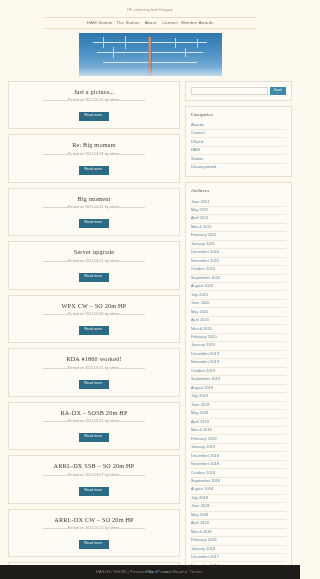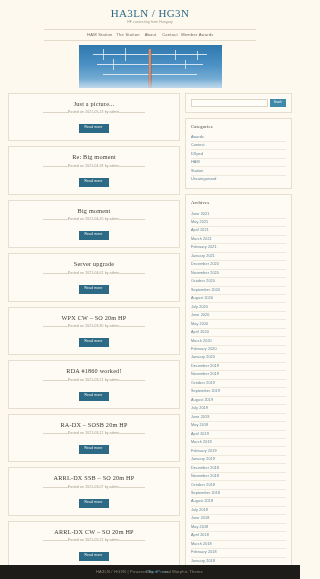--- a/index.html
+++ b/index.html
@@ -120,21 +120,20 @@
   .footer-text { font-size: 2.8px; color: #8e8777; letter-spacing: .15px; }
   .footer-text span { display: inline-block; transform: scale(1.2); }
   .footer-link { color: #5d9ab5; }
 </style>
 </head>
 <body>
 
 <div class="page">
 
   <div class="site-header">
-    <div class="site-title">HA3LN / HG3N</div>
     <div class="site-tagline">HF contesting from Hungary</div>
 
     <div class="nav-wrap">
       <div class="nav">
         <div class="nav-item">HAM Station</div>
         <div class="nav-item">The Station</div>
         <div class="nav-item">About</div>
         <div class="nav-item">Contact</div>
         <div class="nav-item">Member Awards</div>
       </div>

